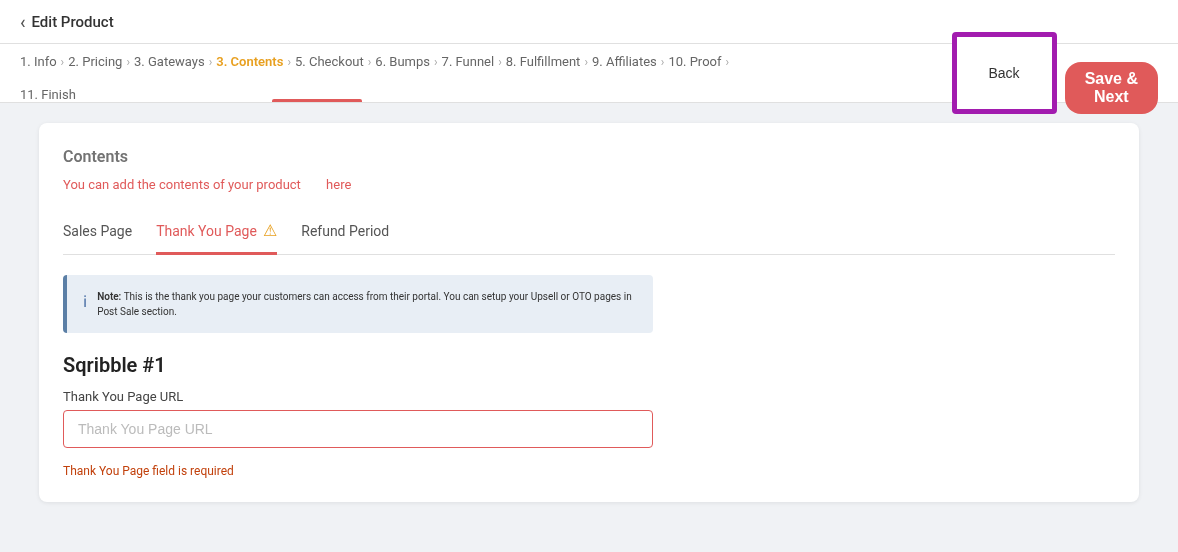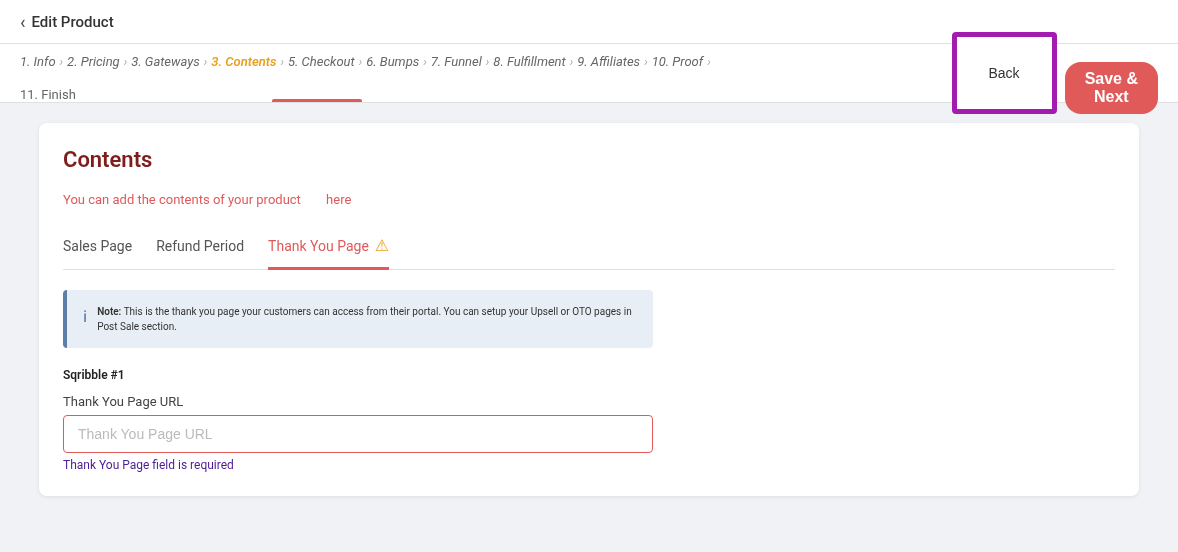--- a/index.html
+++ b/index.html
@@ -36,21 +36,20 @@
       border-bottom: 1px solid #e0e0e0;
       position: relative;
     }
 
     .breadcrumb-nav {
       display: flex;
       align-items: center;
       flex-wrap: wrap;
       gap: 0;
       padding-bottom: 10px;
-      font-style: italic;
     }
 
     .breadcrumb-item {
       display: flex;
       align-items: center;
       gap: 4px;
       font-size: 13px;
       color: #666;
       white-space: nowrap;
     }
@@ -108,24 +107,24 @@
     }
 
     .content-card {
       background: #fff;
       border-radius: 8px;
       padding: 24px;
       box-shadow: 0 1px 4px rgba(0,0,0,0.08);
     }
 
     .card-title {
-      font-size: 22px;
-      font-weight: 600;
-      color: #7f1d1d;
-      margin-bottom: 20px;
+      font-size: 16px;
+      font-weight: 600;
+      color: #737373;
+      margin-bottom: 11px;
     }
 
     .card-subtitle {
       font-size: 13px;
       color: #555;
       margin-bottom: 20px;
     }
 
     .card-subtitle span {
       color: #e05a5a;
@@ -184,21 +183,21 @@
       font-size: 10px;
       color: #333;
       line-height: 1.5;
     }
 
     .note-text strong {
       font-weight: 600;
     }
 
     .section-title {
-      font-size: 12px;
+      font-size: 20px;
       font-weight: 600;
       color: #222;
       margin-bottom: 12px;
     }
 
     .field-label {
       font-size: 13px;
       color: #444;
       margin-bottom: 6px;
     }
@@ -212,23 +211,23 @@
       font-size: 14px;
       color: #999;
       outline: none;
     }
 
     .url-input::placeholder {
       color: #bbb;
     }
 
     .field-error {
-      color: #4c1d95;
+      color: #c2410c;
       font-size: 12px;
-      margin-top: 5px;
+      margin-top: 16px;
     }
 
     .breadcrumb-wrapper {
       position: relative;
     }
   </style>
 </head>
 <body>
 
 <div class="top-header">
@@ -278,26 +277,26 @@
   <div class="content-card">
     <h2 class="card-title">Contents</h2>
     <p class="card-subtitle">
       <span>You can add the contents of your product </span><span style="color:#e05a5a;padding-left:22px;">here</span>
     </p>
 
     <div class="tabs">
       <div class="tab">
         <span>Sales Page</span>
       </div>
-      <div class="tab">
-        <span>Refund Period</span>
-      </div>
       <div class="tab active">
         <span>Thank You Page</span>
         <span class="tab-warning">⚠</span>
+      </div>
+      <div class="tab">
+        <span>Refund Period</span>
       </div>
     </div>
 
     <div class="note-box">
       <span class="note-icon">ℹ</span>
       <p class="note-text">
         <strong>Note:</strong>
         <span> This is the thank you page your customers can access from their portal. You can setup your Upsell or OTO pages in Post Sale section.</span>
       </p>
     </div>

